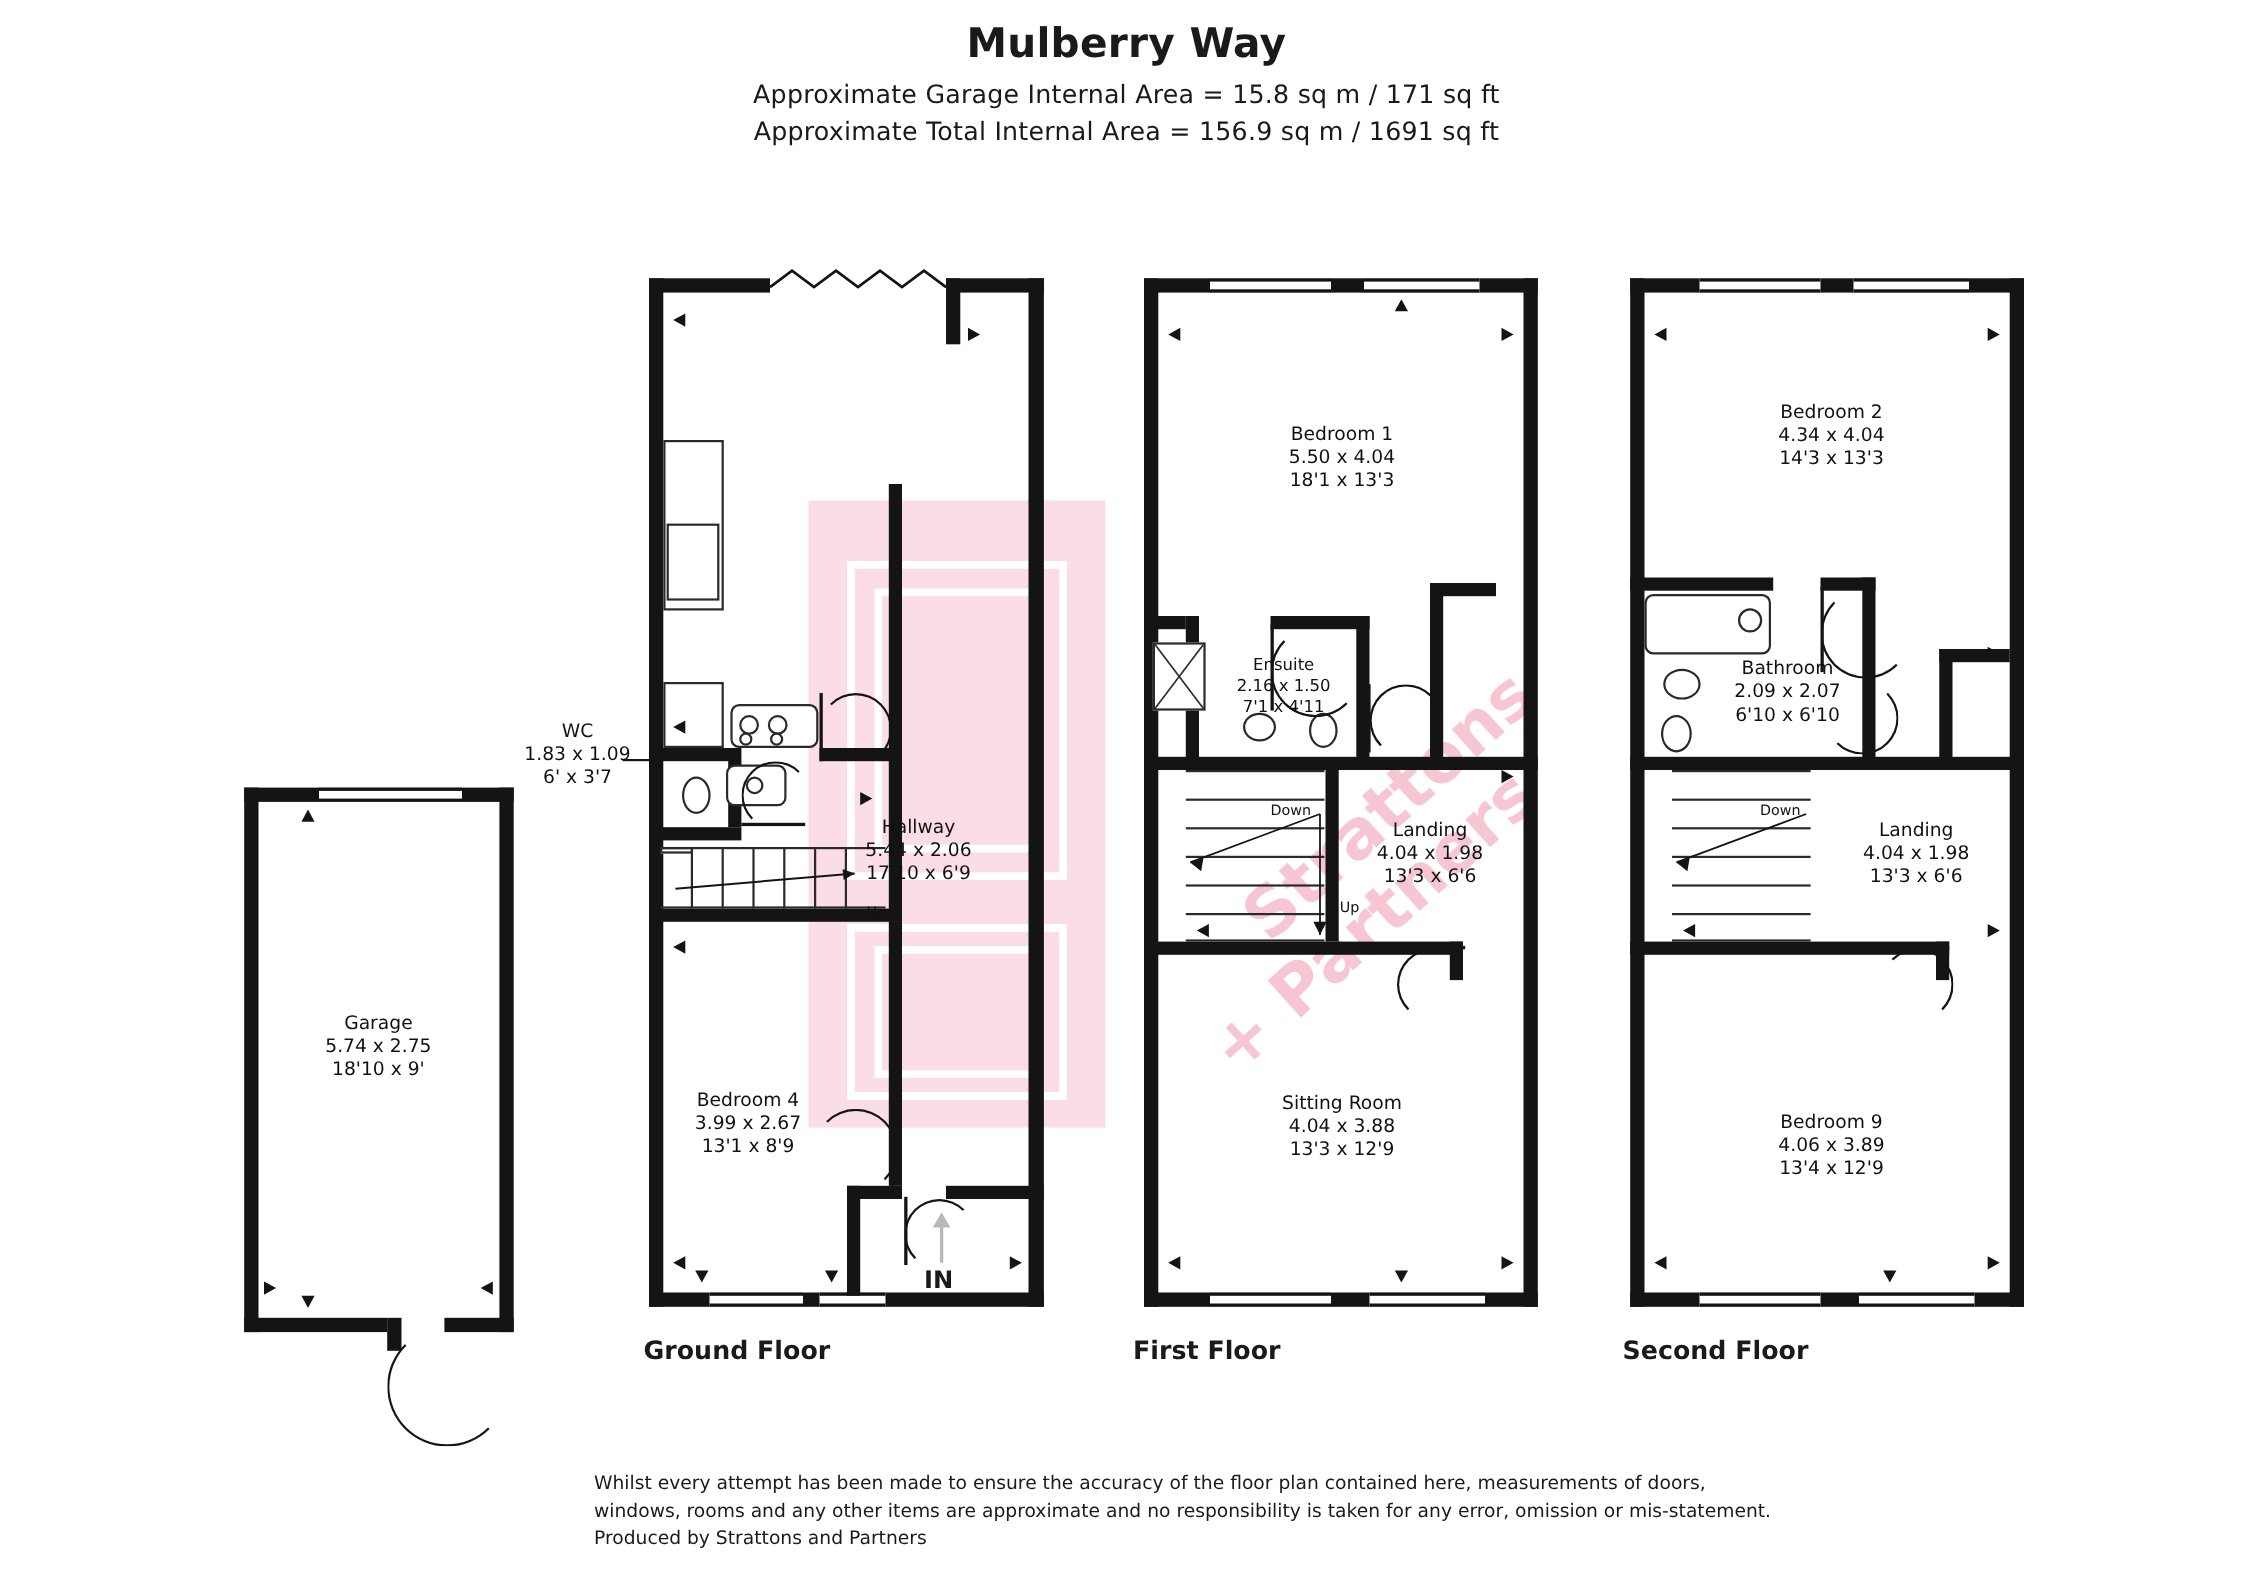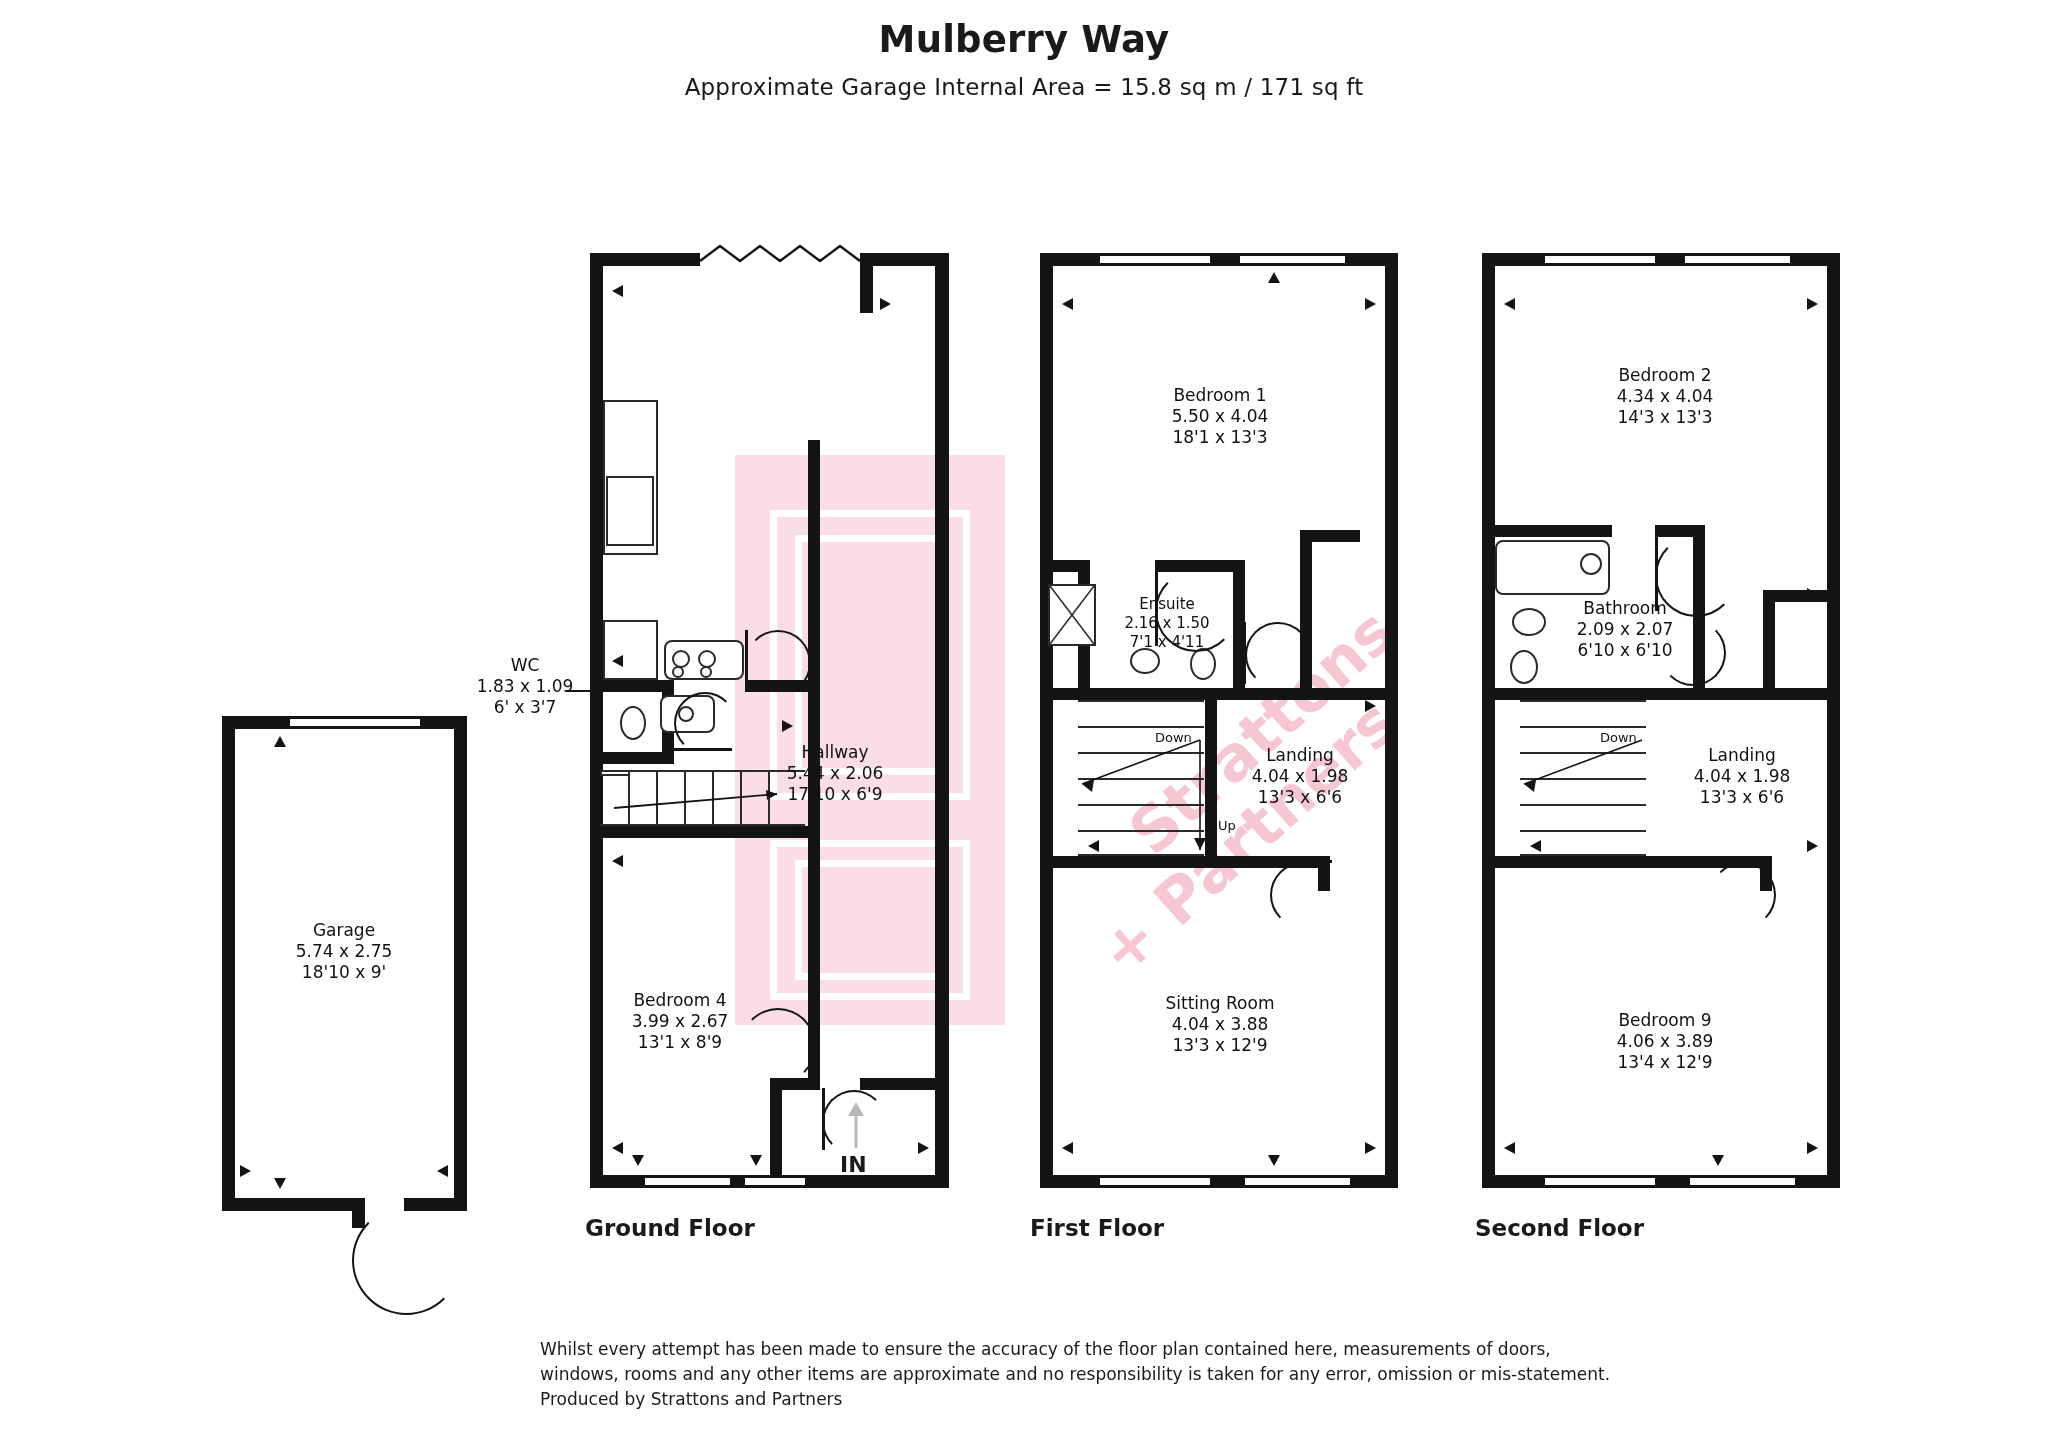--- a/index.html
+++ b/index.html
@@ -148,20 +148,21 @@
     font-size: 22px;
     font-weight: bold;
   }
 </style>
 </head>
 <body>
 
 <div class="header">
   <div class="title">Mulberry Way</div>
   <div class="area-line">Approximate Garage Internal Area = 15.8 sq m / 171 sq ft</div>
+  <div class="area-line">Approximate Total Internal Area = 156.9 sq m / 1691 sq ft</div>
 </div>
 
 <div class="watermark">
   <div class="wm-block" style="left:0px; top:0px; width:270px; height:570px;"></div>
   <div class="wm-door-out" style="left:35px; top:55px; width:200px; height:290px;"></div>
   <div class="wm-door-out" style="left:60px; top:80px; width:150px; height:240px;"></div>
   <div class="wm-door-out" style="left:35px; top:385px; width:200px; height:160px;"></div>
   <div class="wm-door-out" style="left:60px; top:405px; width:150px; height:120px;"></div>
   <div class="wm-text" style="left:380px; top:360px; transform: rotate(-42deg);">Strattons</div>
   <div class="wm-text" style="left:350px; top:480px; transform: rotate(-42deg);">+ Partners</div>

